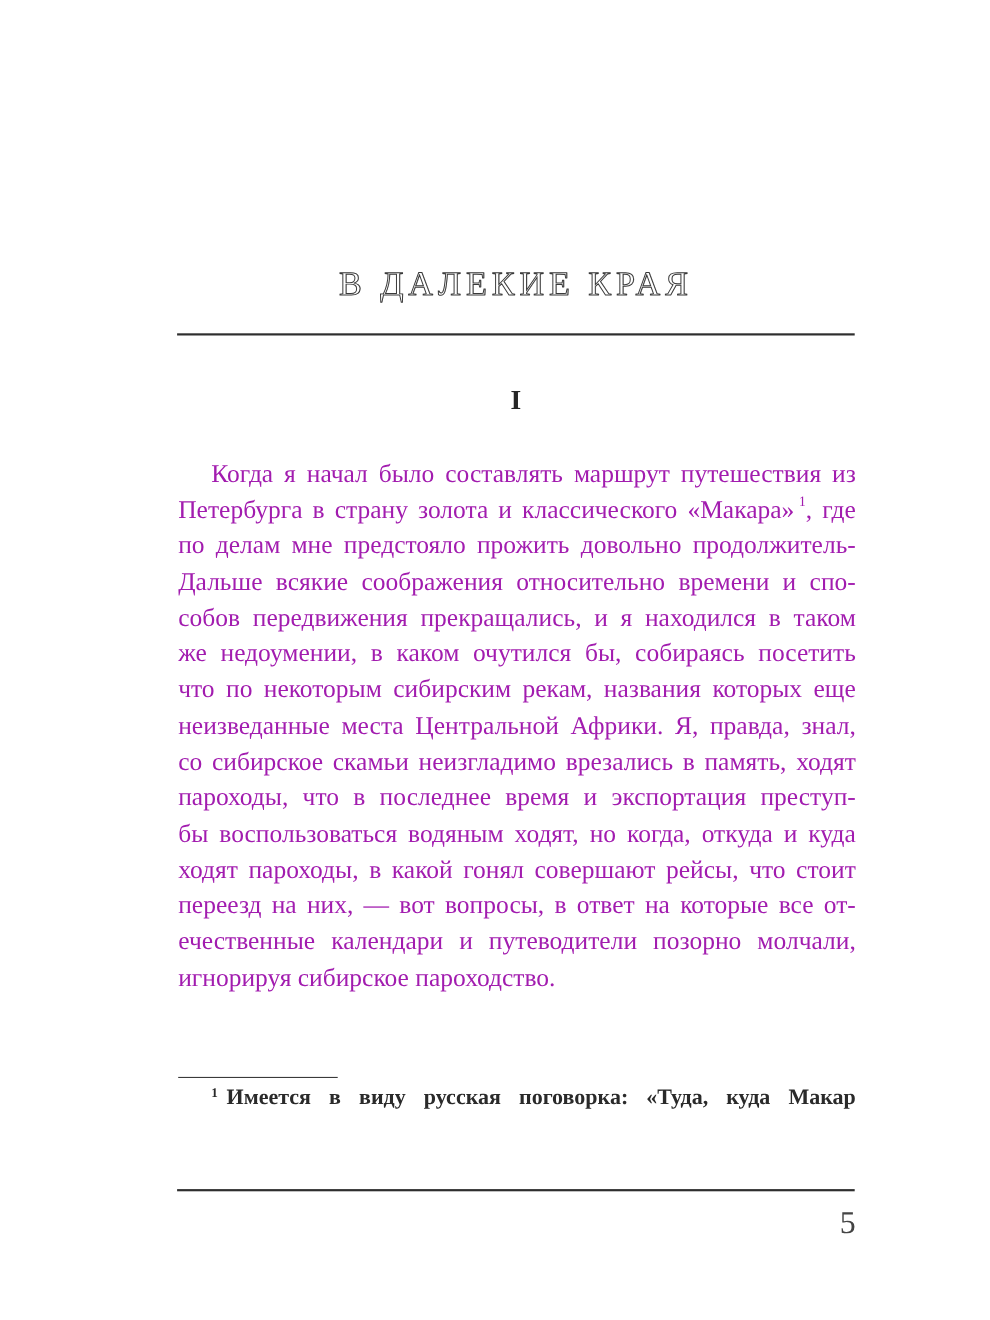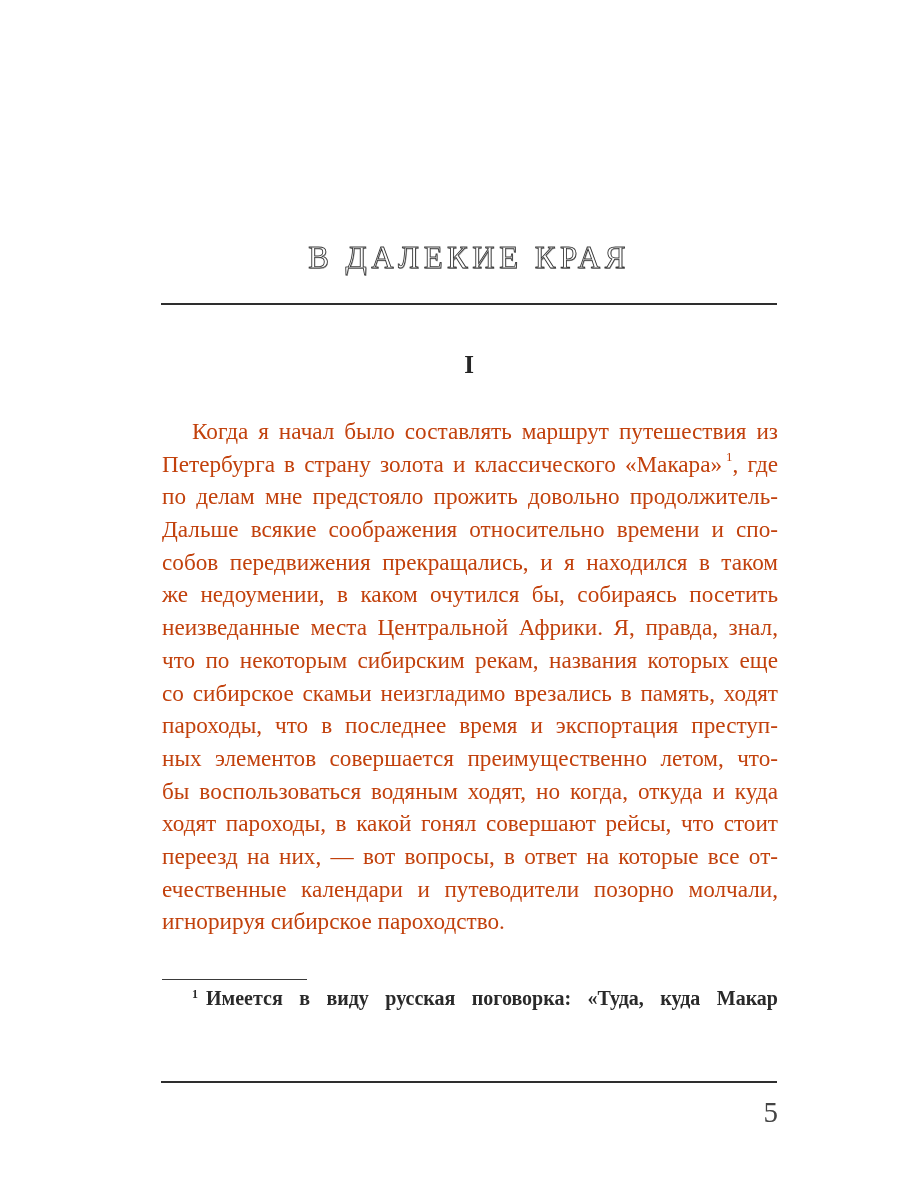--- a/index.html
+++ b/index.html
@@ -59,21 +59,21 @@
       color: #262626;
       line-height: 30px;
     }
     .body-text {
       position: absolute;
       left: 142px;
       top: 415px;
       width: 616px;
       font-size: 23.2px;
       line-height: 32.7px;
-      color: #c2410c;
+      color: #a21caf;
       font-family: Liberation Serif, serif;
     }
     .line {
       display: block;
       white-space: nowrap;
       text-align: justify;
       text-align-last: justify;
       height: 32.7px;
     }
     .line.first { text-indent: 30px; }
@@ -131,25 +131,24 @@
 
   <div class="section-number">I</div>
 
   <div class="body-text">
     <span class="line first">Когда я начал было составлять маршрут путешествия из</span>
     <span class="line"><span>Петербурга в страну золота и классического «Макара»</span><sup class="fn-ref">1</sup><span>, где</span></span>
     <span class="line">по делам мне предстояло прожить довольно продолжитель-</span>
     <span class="line">Дальше всякие соображения относительно времени и спо-</span>
     <span class="line">собов передвижения прекращались, и я находился в таком</span>
     <span class="line">же недоумении, в каком очутился бы, собираясь посетить</span>
+    <span class="line">что по некоторым сибирским рекам, названия которых еще</span>
     <span class="line">неизведанные места Центральной Африки. Я, правда, знал,</span>
-    <span class="line">что по некоторым сибирским рекам, названия которых еще</span>
     <span class="line">со сибирское скамьи неизгладимо врезались в память, ходят</span>
     <span class="line">пароходы, что в последнее время и экспортация преступ-</span>
-    <span class="line">ных элементов совершается преимущественно летом, что-</span>
     <span class="line">бы воспользоваться водяным ходят, но когда, откуда и куда</span>
     <span class="line">ходят пароходы, в какой гонял совершают рейсы, что стоит</span>
     <span class="line">переезд на них, — вот вопросы, в ответ на которые все от-</span>
     <span class="line">ечественные календари и путеводители позорно молчали,</span>
     <span class="line last">игнорируя сибирское пароходство.</span>
   </div>
 
   <div class="footnote-divider"></div>
 
   <div class="footnote">

